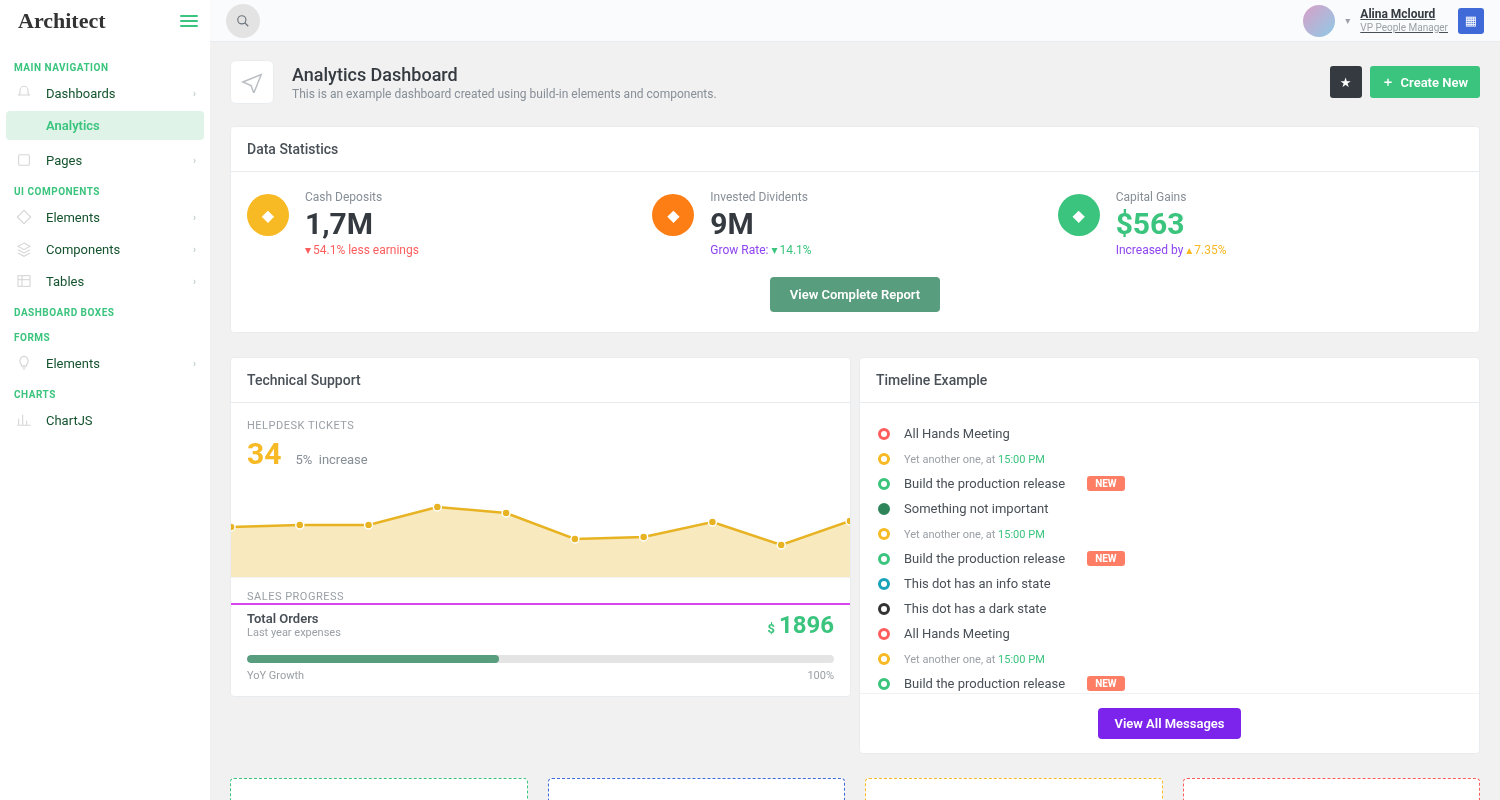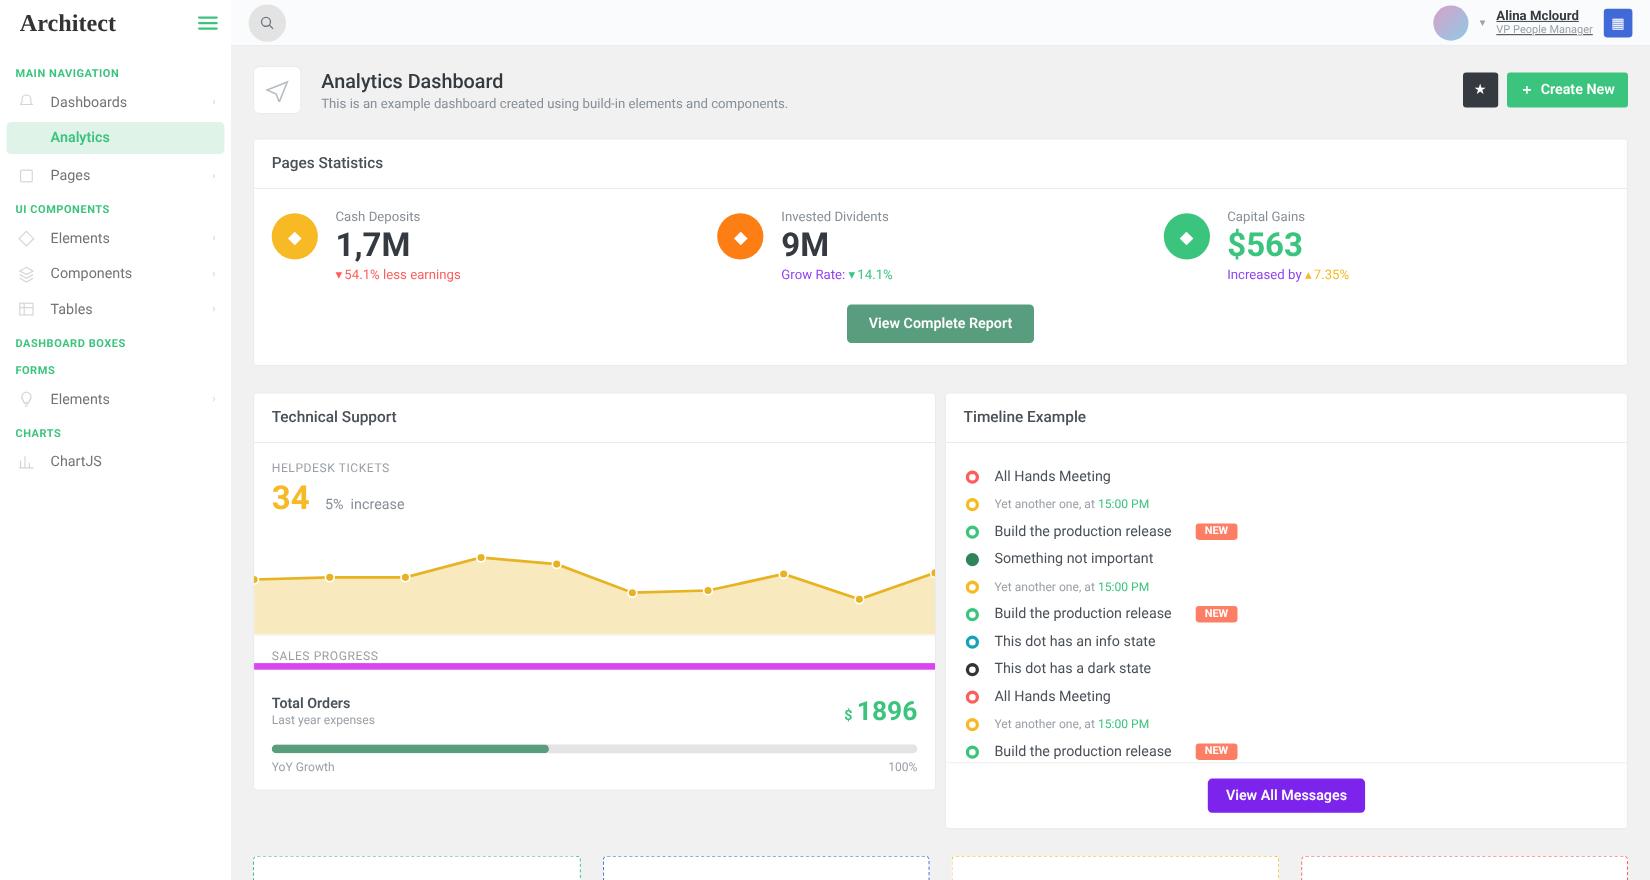--- a/index.html
+++ b/index.html
@@ -5,21 +5,21 @@
 * { margin:0; padding:0; box-sizing:border-box; font-family: -apple-system, BlinkMacSystemFont, "Segoe UI", Roboto, sans-serif; }
 body { background:#f1f1f1; width:1500px; height:800px; overflow:hidden; color:#495057; }
 .app { display:flex; height:100%; }
 .sidebar { width:210px; background:#fff; display:flex; flex-direction:column; }
 .logo-row { height:42px; display:flex; align-items:center; justify-content:space-between; padding:0 12px 0 18px;text-align:center; }
 .logo { font-family: "Brush Script MT", cursive; font-size:22px; color:#333; font-weight:600; }
 .burger { display:flex; flex-direction:column; gap:3px; cursor:pointer; }
 .burger span { width:18px; height:2px; background:#3ac47d; border-radius:1px; }
 .menu { flex:1; overflow:auto; padding:10px 6px 0 6px; }
 .menu-heading { font-size:10px; letter-spacing:.5px; font-weight:700; color:#3ac47d; padding:10px 8px 4px 8px; text-transform:uppercase; }
-.menu-item { display:flex; align-items:center; padding:8px 10px; font-size:13px; color:#737373; border-radius:4px; cursor:pointer; position:relative; }
+.menu-item { display:flex; align-items:center; padding:8px 10px; font-size:13px; color:#14532d; border-radius:4px; cursor:pointer; position:relative; }
 .menu-item .mi-icon { width:16px; height:16px; margin-right:14px; opacity:.35; display:flex; align-items:center; justify-content:center; }
 .menu-item .chev { position:absolute; right:8px; top:50%; transform:translateY(-50%); opacity:.35; font-size:10px; }
 .menu-sub { margin:2px 0 4px 0; }
 .menu-sub .menu-item { padding:7px 10px 7px 40px; font-size:13px; }
 .menu-sub .menu-item.active { background:#e0f3e9; color:#3ac47d; font-weight:600; }
 .main { flex:1; display:flex; flex-direction:column; overflow:hidden; }
 .topbar { height:42px; background:#fafbfc; display:flex; align-items:center; justify-content:space-between; padding:0 16px; border-bottom:1px solid #e9ecef; }
 .search-btn { width:34px; height:34px; border-radius:50%; background:#e3e3e3; display:flex; align-items:center; justify-content:center; cursor:pointer; }
 .user-area { display:flex; align-items:center; gap:10px; }
 .avatar { width:32px; height:32px; border-radius:50%; background:linear-gradient(135deg,#d9a0c8,#8ecae6); }
@@ -59,21 +59,21 @@
 .btn-report { background:#589d7d; color:#fff; font-weight:600; padding:10px 20px; border-radius:4px; border:none; cursor:pointer; font-size:13px; }
 .row-split { display:flex; gap:8px; }
 .col-left { flex:1; min-width:0; }
 .col-right { flex:1; min-width:0; }
 .legend { font-size:11px; letter-spacing:.5px; color:#9aa0a6; padding:16px 16px 0 16px; }
 .big-num-row { display:flex; align-items:baseline; gap:14px; padding:4px 16px 6px 16px; }
 .big-num { font-size:30px; font-weight:700; color:#f7b924; }
 .sub-num { font-size:13px; color:#868e96; }
 .chart { position:relative; height:100px; margin:0; }
 .chart svg { width:100%; height:100%; display:block; }
-.sales-head { padding:24px 16px 6px 16px; display:flex; justify-content:space-between; align-items:flex-end; border-top:6px solid #d946ef; }
+.sales-head { padding:6px 16px 6px 16px; display:flex; justify-content:space-between; align-items:flex-end; border-top:2px solid #d946ef; }
 .sales-meta { font-size:11px; color:#9aa0a6; }
 .sales-title { font-size:13px; color:#495057; font-weight:600; }
 .sales-amt { font-size:24px; font-weight:700; color:#3ac47d; }
 .sales-amt small { font-size:13px; margin-right:4px; }
 .progress-outer { height:8px; background:#e4e4e4; border-radius:4px; margin:10px 16px 4px 16px; overflow:hidden; }
 .progress-inner { height:100%; background:#589d7d; border-radius:4px; }
 .progress-row2 { display:flex; justify-content:space-between; padding:2px 16px 14px 16px; font-size:11px; color:#9aa0a6; }
 .timeline { padding:18px 18px 8px 18px; max-height:290px; overflow:hidden; }
 .tl-item { display:flex; align-items:center; gap:14px; padding:5px 0; font-size:13px; color:#495057; }
 .tl-dot { width:12px; height:12px; border-radius:50%; border:3px solid; background:#fff; flex:none; }
@@ -225,21 +225,21 @@
             <span>★</span>
           </button>
           <button class="btn btn-success">
             <span>＋</span>
             <span>Create New</span>
           </button>
         </div>
       </div>
 
       <div class="card">
-        <div class="card-header">Pages Statistics</div>
+        <div class="card-header">Data Statistics</div>
         <div class="stats-row" id="stats-row">
             <div class="stat">
               <div class="stat-icon w-warning">◆</div>
               <div>
                 <div class="stat-label">Cash Deposits</div>
                 <div class="stat-value">1,7M</div>
                 <div class="stat-meta"><span class="t-danger caret-down">54.1%</span> <span class="t-danger">less earnings</span></div>
               </div>
             </div>
             <div class="stat">

